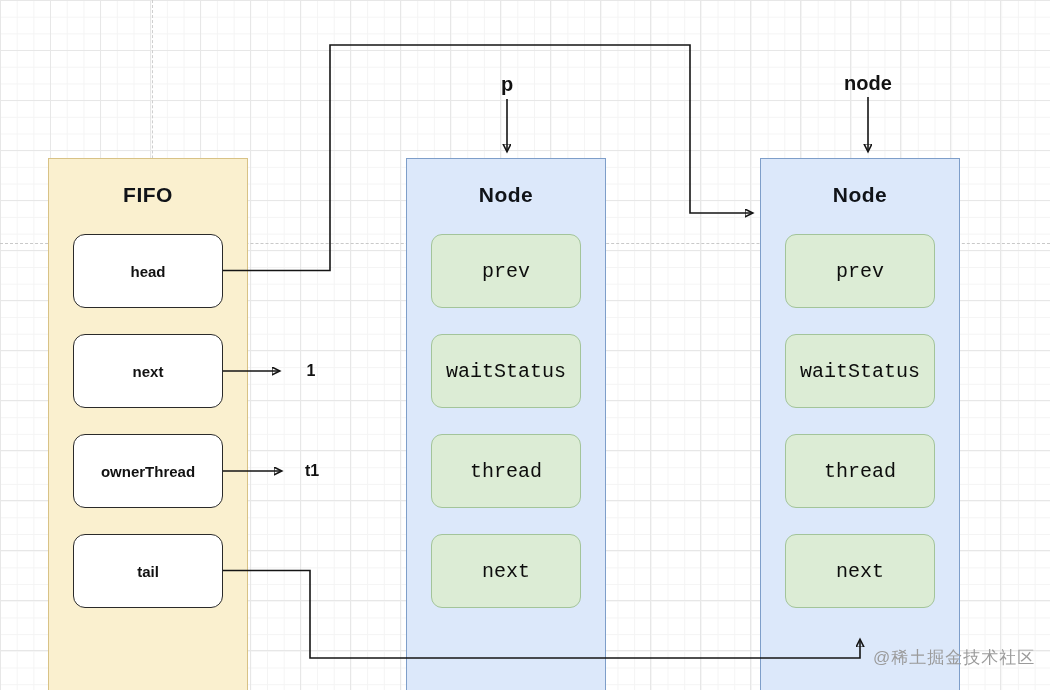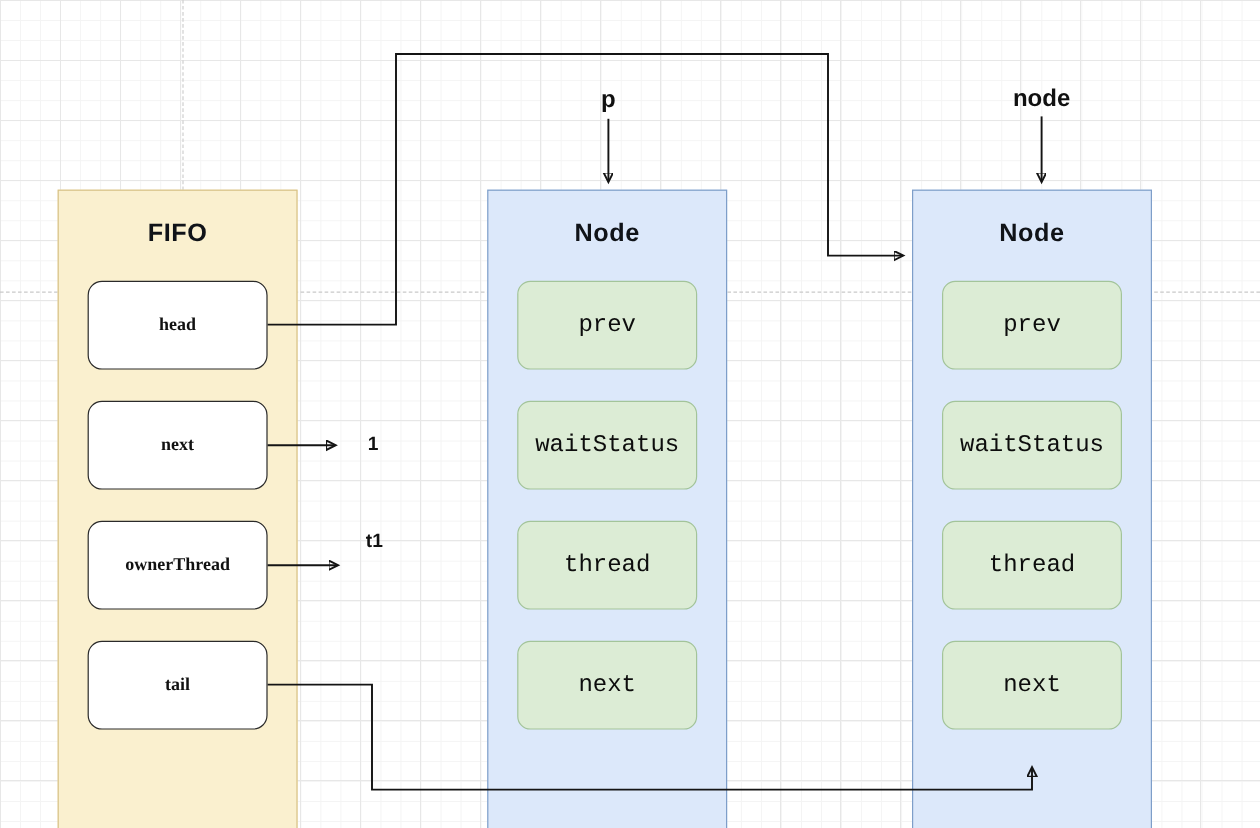--- a/index.html
+++ b/index.html
@@ -61,21 +61,20 @@
     display:flex;align-items:center;justify-content:center;
     border-radius:12px;
   }
   .field-row-0{top:75px;}
   .field-row-1{top:175px;}
   .field-row-2{top:275px;}
   .field-row-3{top:375px;}
   .field-white{
     background:#ffffff;
     border:1.6px solid var(--field-border);
-    font-family:Liberation Serif, serif;
   }
   .field-white span{
     font-size:15px;font-weight:bold;color:#111;
   }
   .field-green{
     background:var(--green-fill);
     border:1px solid var(--green-border);
     border-radius:11px;
   }
   .field-green span{
@@ -86,21 +85,21 @@
     position:absolute;
     font-weight:bold;color:#111;
     transform:translate(-50%,-50%);
     white-space:nowrap;
   }
   .pointer-label{font-size:20px;}
   .pointer-label-p{left:507px;top:84px;}
   .pointer-label-node{left:868px;top:83px;}
   .value-label{font-size:16px;}
   .value-state{left:311px;top:371px;}
-  .value-owner{left:312px;top:452px;}
+  .value-owner{left:312px;top:471px;}
   .connectors{
     position:absolute;left:0;top:0;width:1050px;height:690px;
     z-index:5;pointer-events:none;
   }
   .connectors path{
     stroke:var(--line-color);stroke-width:1.6;fill:none;
   }
   .watermark{
     position:absolute;left:873px;top:646px;
     font-size:17px;color:var(--watermark-color);
@@ -175,14 +174,15 @@
       </marker>
     </defs>
     <path d="M223,270.5 L330,270.5 L330,45 L690,45 L690,213 L752,213" marker-end="url(#arrow)"></path>
     <path d="M507,99 L507,151" marker-end="url(#arrow)"></path>
     <path d="M868,97 L868,151" marker-end="url(#arrow)"></path>
     <path d="M223,371 L279,371" marker-end="url(#arrow)"></path>
     <path d="M223,471 L281,471" marker-end="url(#arrow)"></path>
     <path d="M223,570.5 L310,570.5 L310,658 L860,658 L860,640" marker-end="url(#arrow)"></path>
   </svg>
 
+  <div class="watermark">@稀土掘金技术社区</div>
 
 </div>
 
 </body></html>

